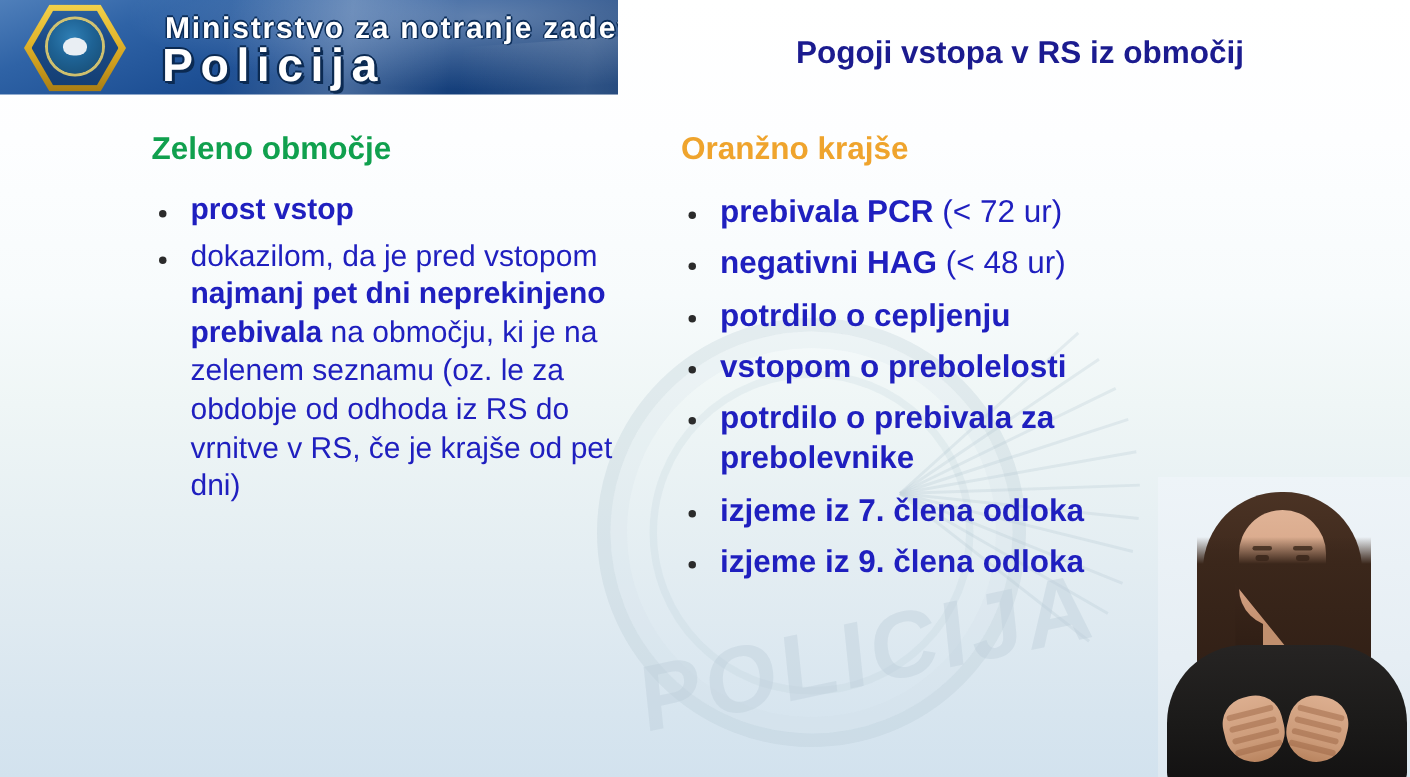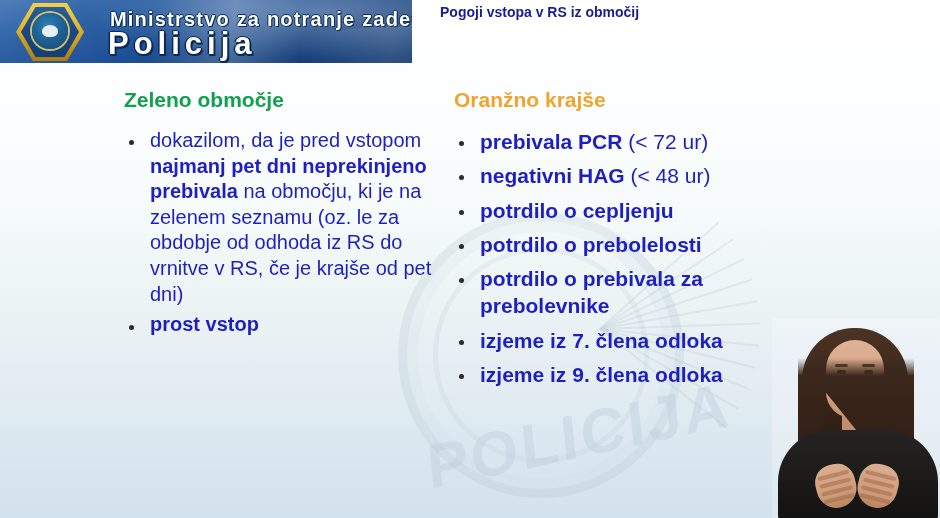--- a/index.html
+++ b/index.html
@@ -93,29 +93,29 @@
   #banner-policija{
     position:absolute;left:108px;top:26px;
     font-size:31px;font-weight:bold;letter-spacing:5px;
     color:#ffffff;
     text-shadow:2px 2px 0 #0b2a52, -1.5px 0 0 #0b2a52, 0 -1.5px 0 #0b2a52, 1.5px 0 0 #0b2a52, 0 1.5px 0 #0b2a52;
     font-family:"Liberation Sans",sans-serif;white-space:nowrap;
   }
 
   
   #slide-title{
-    position:absolute;left:440px;top:4px;width:480px;
-    text-align:left;
-    font-size:14px;font-weight:bold;color:#1b1b8f;
+    position:absolute;left:440px;top:24px;width:480px;
+    text-align:center;
+    font-size:21px;font-weight:bold;color:#1b1b8f;
     font-family:"Liberation Sans",sans-serif;
   }
 
   
   .col{position:absolute;top:88px;}
-  #col-left{left:120px;width:330px;}
+  #col-left{left:97px;width:330px;}
   #col-right{left:450px;width:430px;}
 
   .col-head{
     font-size:21px;font-weight:bold;margin:0 0 16px 4px;
     font-family:"Liberation Sans",sans-serif;
   }
   #head-green{color:#10a04e;}
   #head-orange{color:#efa42d;}
 
   ul.bullets{list-style:none;margin:0;padding:0;}
@@ -215,32 +215,32 @@
     </div>
     <div id="banner-ministry">Ministrstvo za notranje zadeve</div>
     <div id="banner-policija">Policija</div>
   </div>
 
   <div id="slide-title">Pogoji vstopa v RS iz območij</div>
 
   <div class="col" id="col-left">
     <div class="col-head" id="head-green">Zeleno območje</div>
     <ul class="bullets" id="list-left">
+        <li><b class="bd">prost vstop</b></li>
         <li><span class="rg">dokazilom, da je pred vstopom </span><b class="bd">najmanj pet dni neprekinjeno prebivala</b><span class="rg"> na območju, ki je na zelenem seznamu (oz. le za obdobje od odhoda iz RS do vrnitve v RS, če je krajše od pet dni)</span></li>
-        <li><b class="bd">prost vstop</b></li>
       </ul>
   </div>
 
   <div class="col" id="col-right">
     <div class="col-head" id="head-orange">Oranžno krajše</div>
     <ul class="bullets" id="list-right">
         <li><b class="bd">prebivala PCR</b><span class="rg"> (&lt; 72 ur)</span></li>
         <li><b class="bd">negativni HAG</b><span class="rg"> (&lt; 48 ur)</span></li>
         <li><b class="bd">potrdilo o cepljenju</b></li>
-        <li><b class="bd">potrdilo o prebolelosti</b></li>
+        <li><b class="bd">vstopom o prebolelosti</b></li>
         <li class="justify"><b class="bd">potrdilo o prebivala za</b><span class="t"><b class="bd">prebolevnike</b></span></li>
         <li><b class="bd">izjeme iz 7. člena odloka</b></li>
         <li><b class="bd">izjeme iz 9. člena odloka</b></li>
       </ul>
   </div>
 
   <div id="interpreter">
     <div id="int-bg"></div>
     <div id="int-hair"></div>
     <div id="int-neck"></div>

